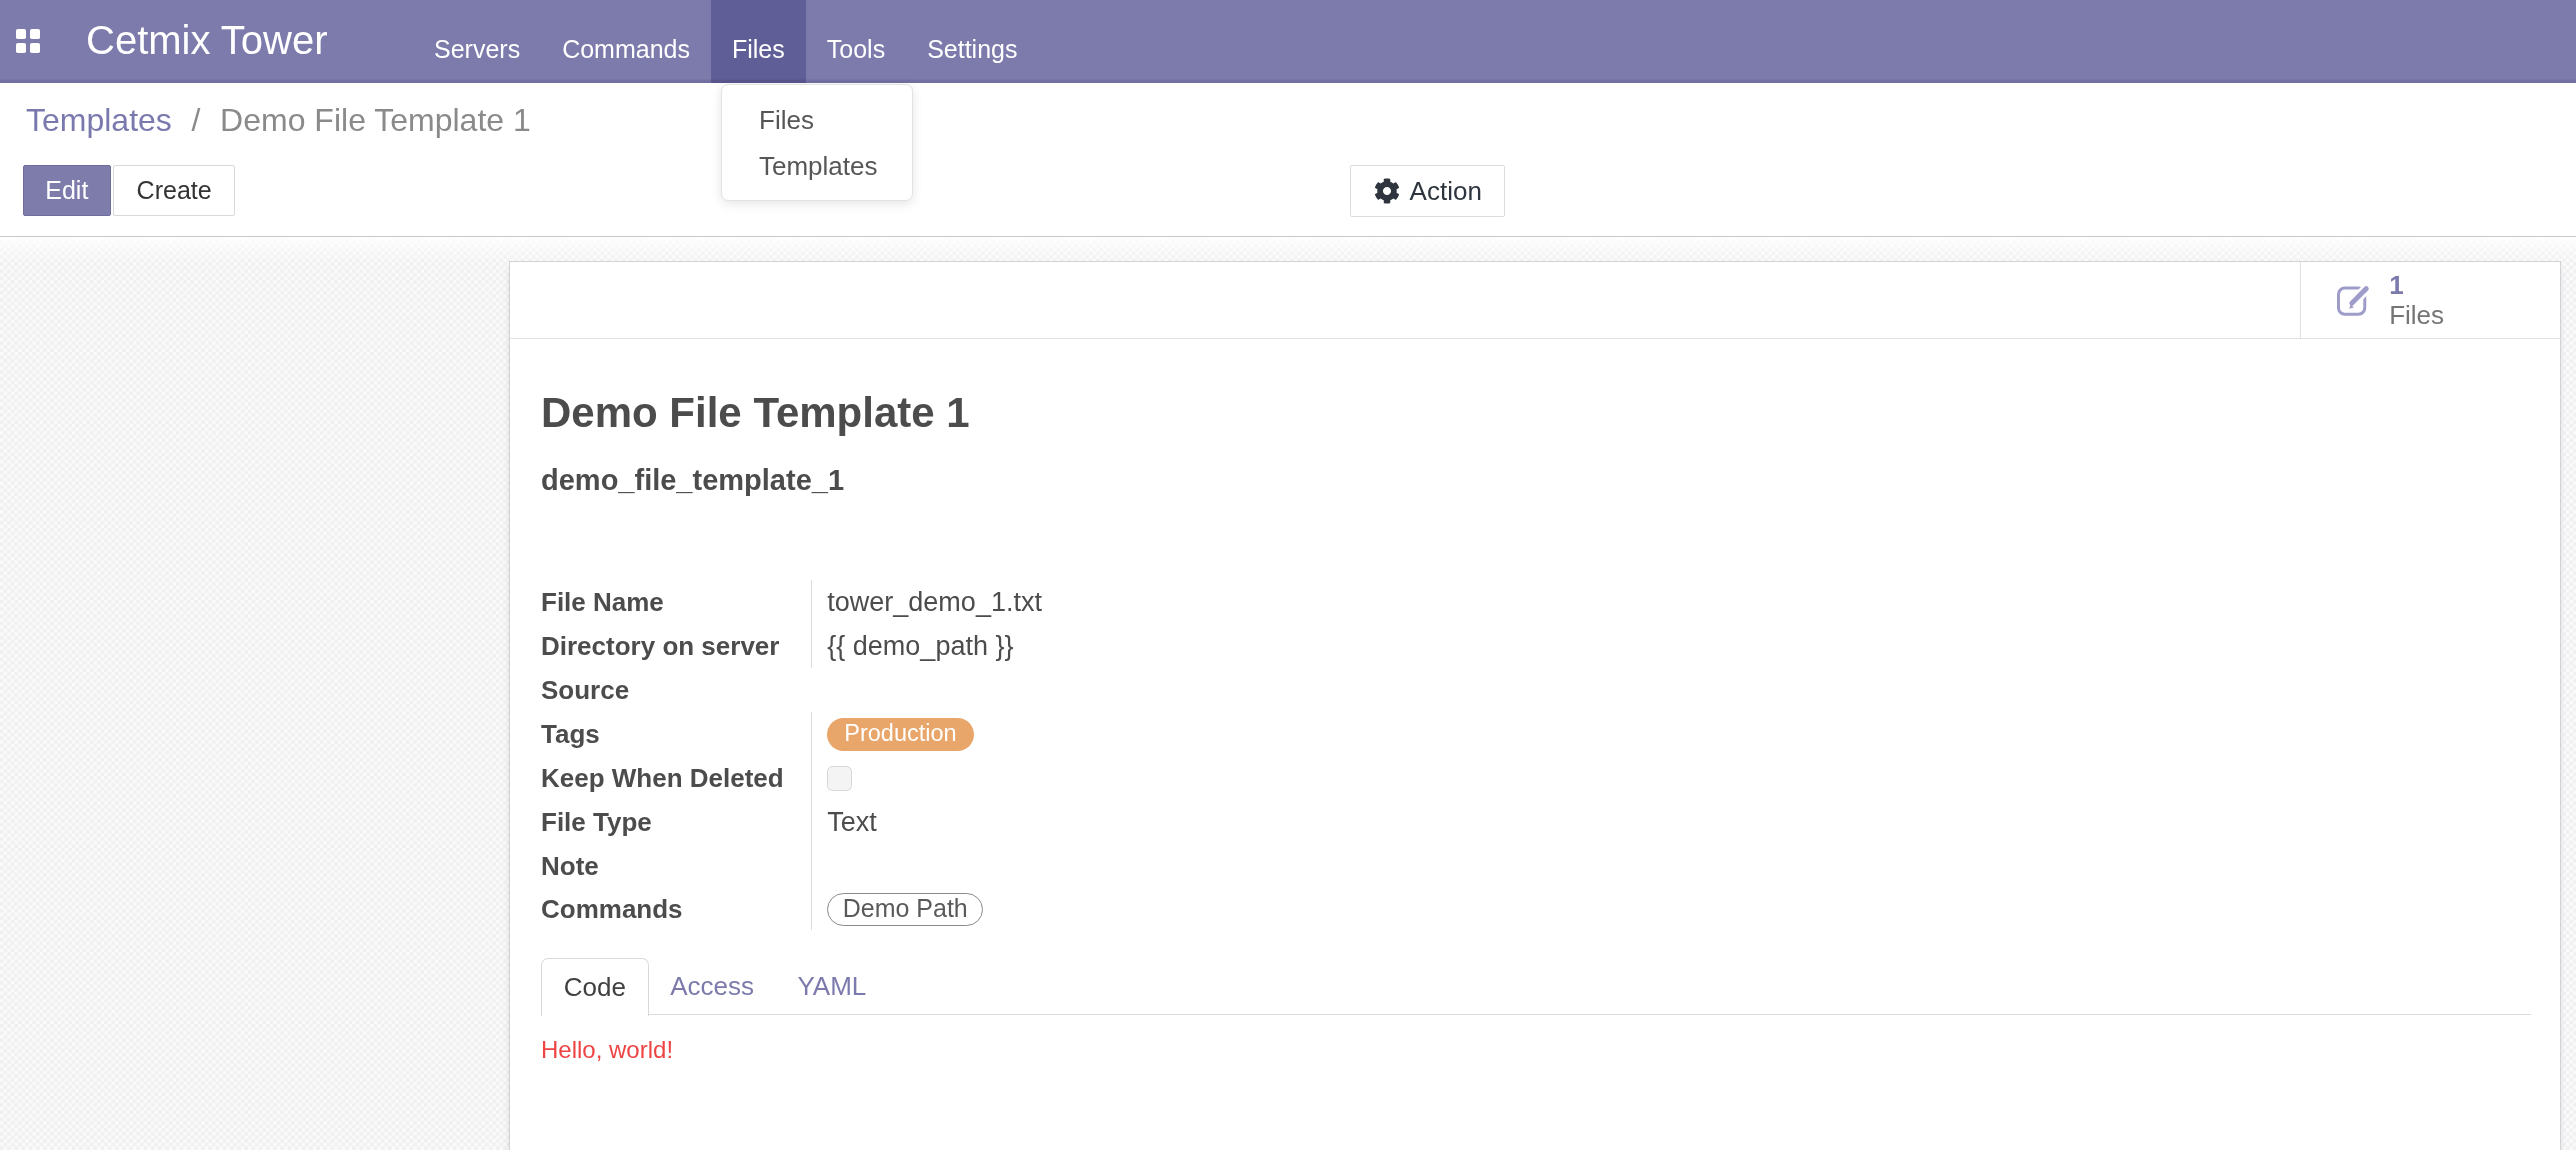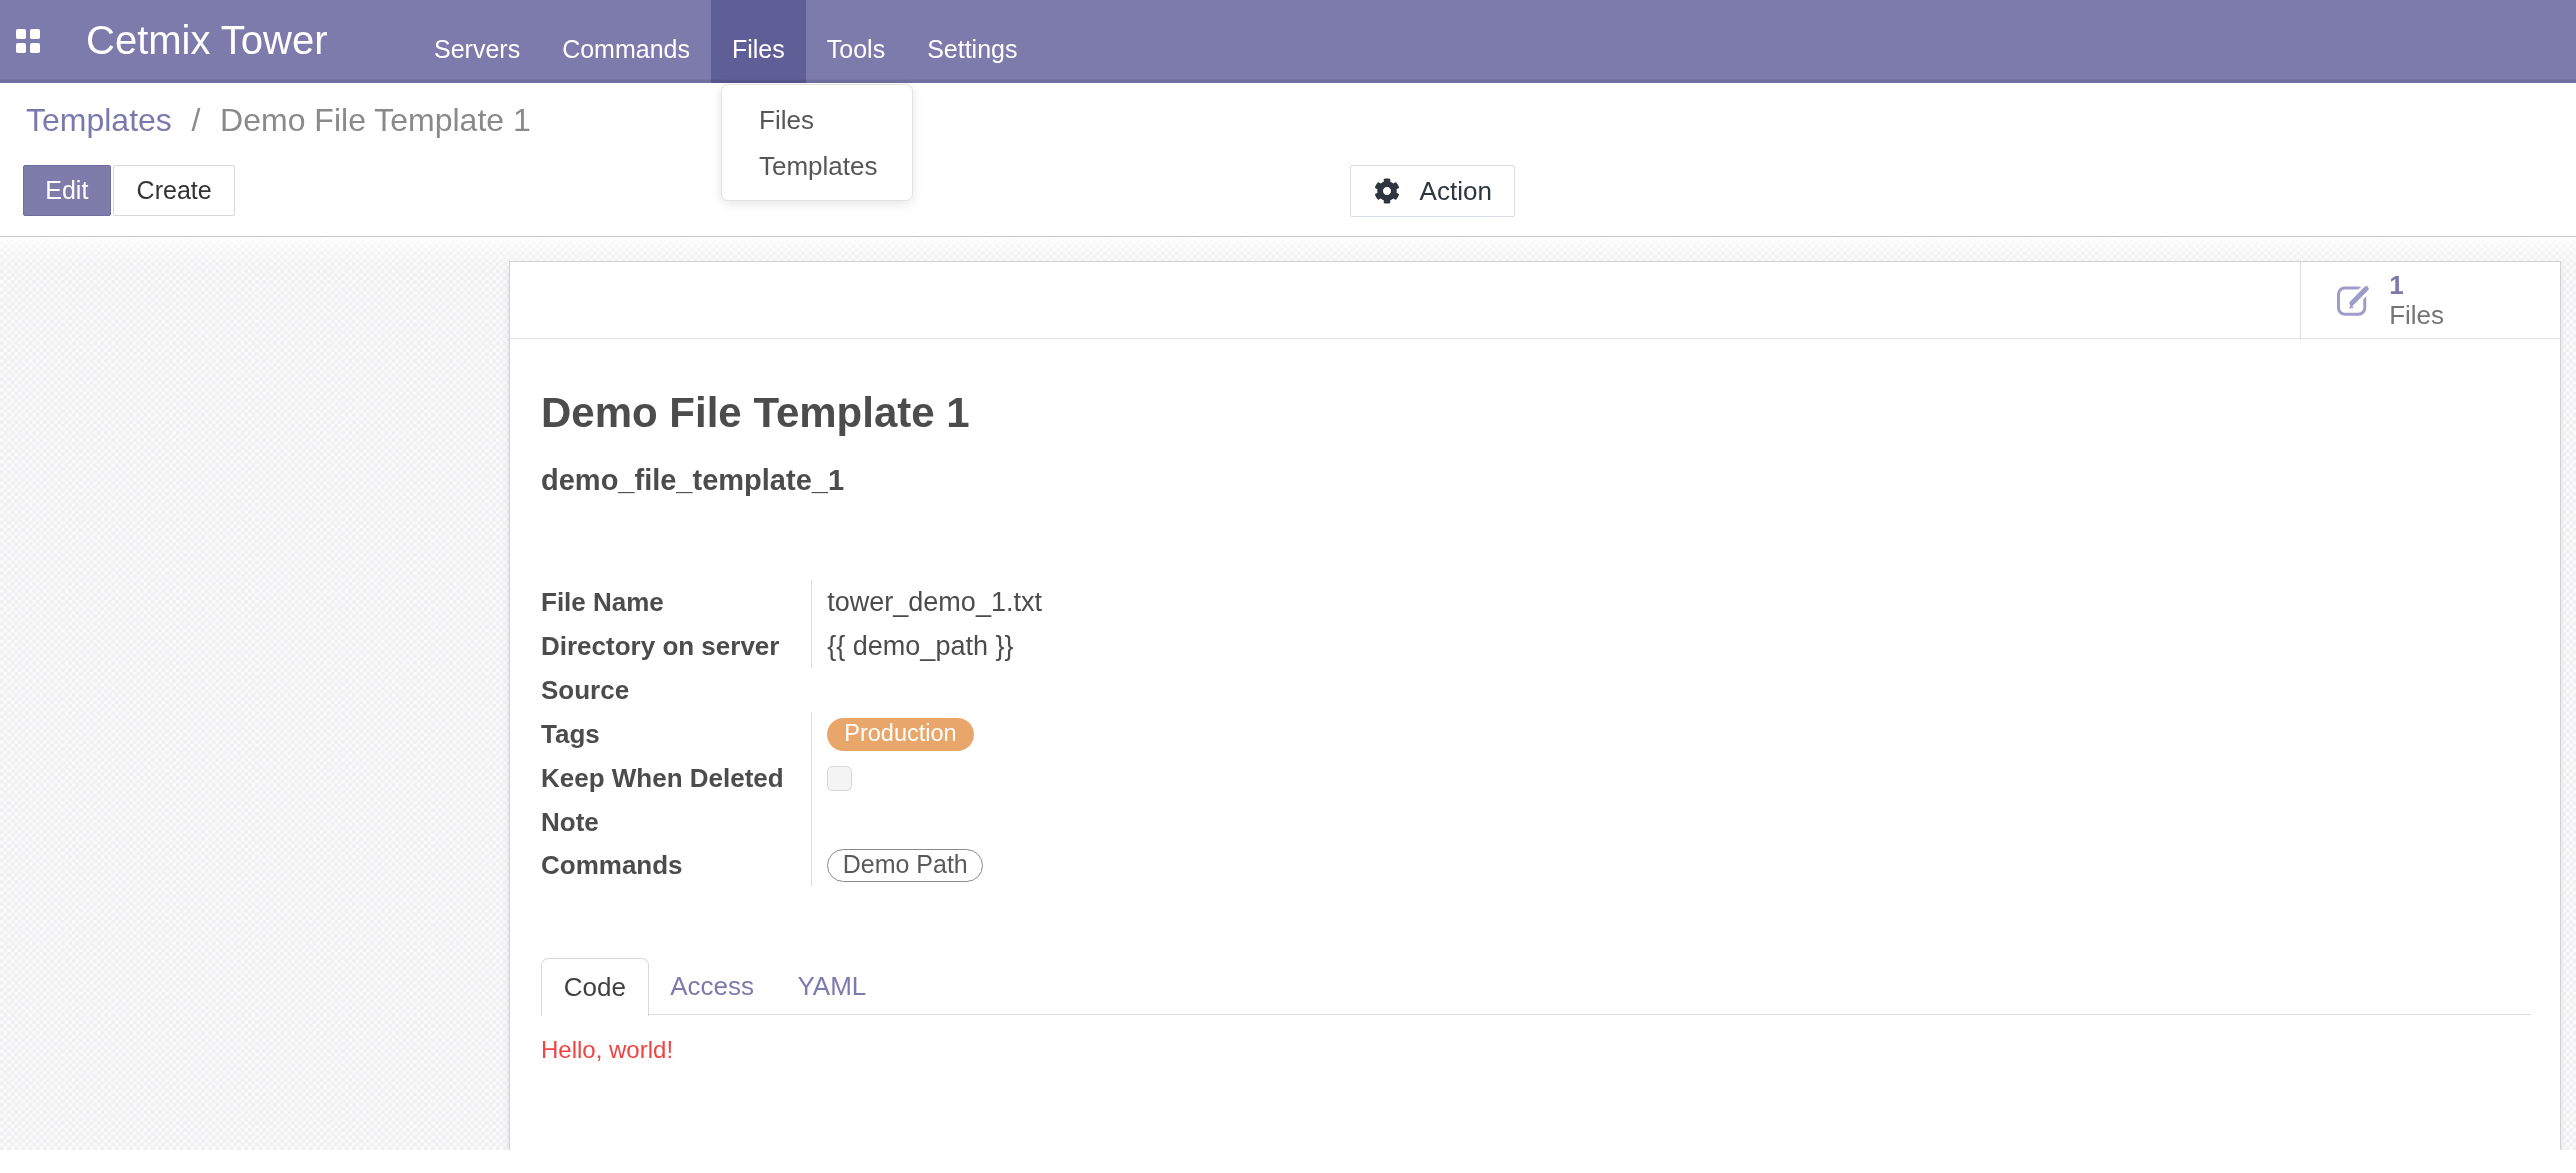--- a/index.html
+++ b/index.html
@@ -29,21 +29,21 @@
                  border-bottom:1.8px solid #c8c8c8;z-index:10;}
   .breadcrumb{position:absolute;left:26px;top:19px;font-size:32px;white-space:nowrap;}
   .bc-link{color:#7a79ad;cursor:pointer;}
   .bc-sep{color:#8a8a8a;margin:0 10.8px;}
   .bc-current{color:#8a8a8a;}
   .btn{display:inline-flex;align-items:center;justify-content:center;height:51px;border-radius:2px;
        font-size:25px;box-sizing:border-box;cursor:pointer;white-space:nowrap;}
   .btn-edit{position:absolute;left:22.6px;top:82px;padding:0 21.7px;background:#7e7cab;color:#fff;border:0.9px solid #6f6d9d;}
   .btn-create{position:absolute;left:113px;top:82px;padding:0 22.6px;background:#fff;color:#333;border:1.8px solid #d9d9d9;}
   .btn-action{position:absolute;left:1350px;top:82px;height:52px;padding:0 22.6px;background:#fff;
-              color:#2e353e;border:1.8px solid #d9dce1;gap:20px;font-size:26px;}
+              color:#2e353e;border:1.8px solid #d9dce1;gap:10px;font-size:26px;}
   .gear-svg{width:26px;height:26px;fill:#2e353e;}
 
   
   .content{position:absolute;left:0;top:237px;width:100%;height:936px;
            background-color:#fafafa;
            background-image:
              linear-gradient(45deg,#f0eff1 25%,transparent 25%,transparent 75%,#f0eff1 75%),
              linear-gradient(45deg,#f0eff1 25%,transparent 25%,transparent 75%,#f0eff1 75%);
            background-size:7.2px 7.2px;background-position:0 0,3.6px 3.6px;}
   .content::before{content:"";position:absolute;left:0;top:0;width:100%;height:23.5px;
@@ -169,20 +169,24 @@
             <span class="tag-badge">Production</span>
           </div>
         </div>
         <div class="f-row">
           <div class="f-label">Keep When Deleted</div>
           <div class="f-value">
             <span class="o-checkbox"></span>
           </div>
         </div>
         <div class="f-row">
+          <div class="f-label">File Type</div>
+          <div class="f-value">Text</div>
+        </div>
+        <div class="f-row">
           <div class="f-label">Note</div>
           <div class="f-value"></div>
         </div>
         <div class="f-row short">
           <div class="f-label">Commands</div>
           <div class="f-value">
             <span class="variable-chip">Demo Path</span>
           </div>
         </div>
       </div>

